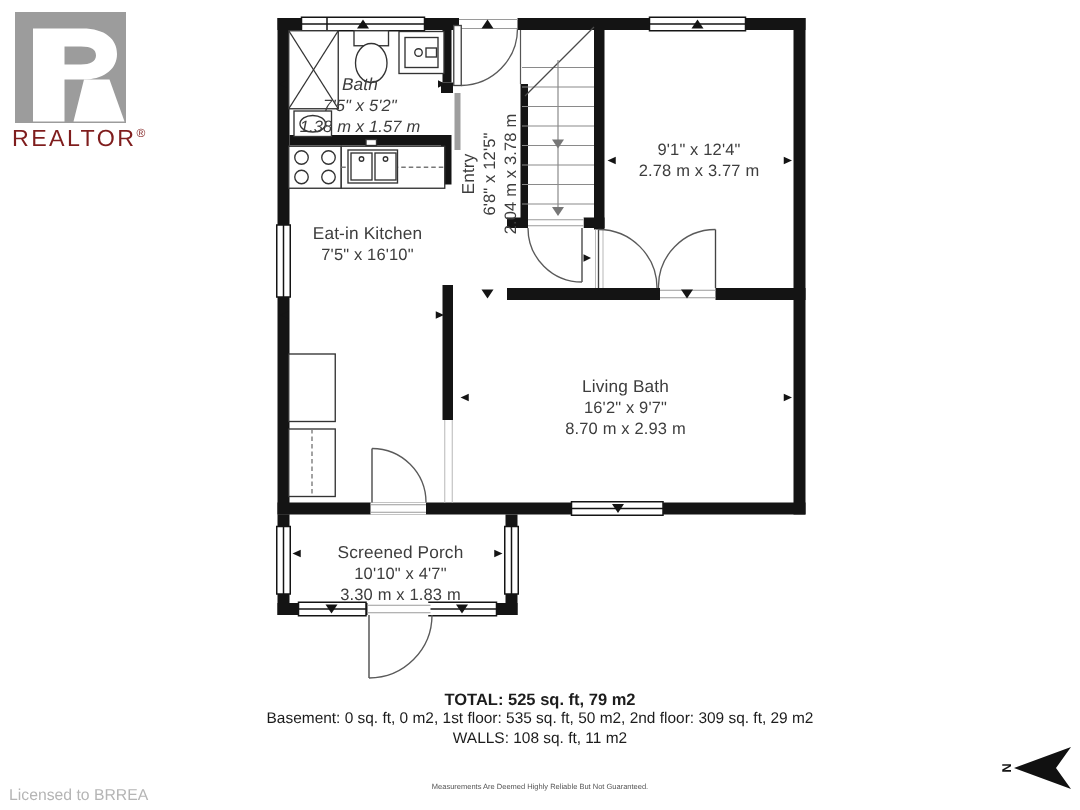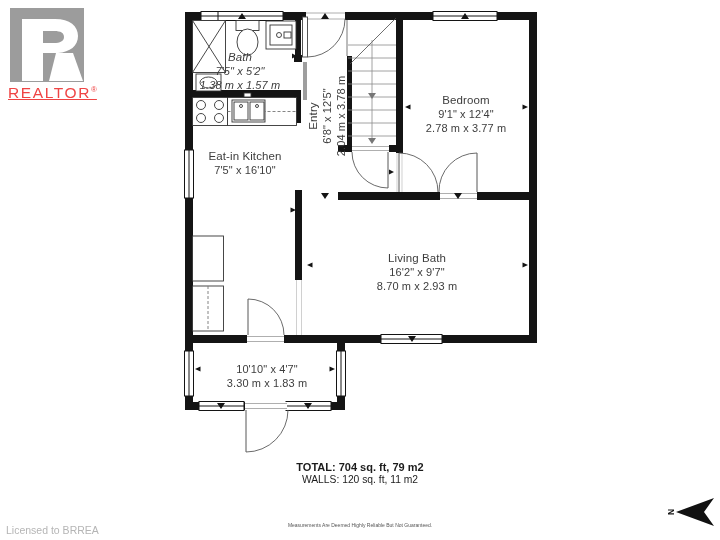--- a/index.html
+++ b/index.html
@@ -10,22 +10,22 @@
   .abs{position:absolute;}
   
   .room-label{
     position:absolute;text-align:center;color:#3d3d3d;
     font-size:11px;line-height:14px;letter-spacing:.1px;
   }
   .room-label .rn{font-size:11.5px;}
   .room-label.rot{transform:rotate(-90deg);}
   
   .logo-word{
-    position:absolute;left:8px;top:84px;color:#ef4444;
-    font-size:15.5px;letter-spacing:1.6px;font-weight:400;text-decoration:underline;
+    position:absolute;left:8px;top:84px;color:#7f1d1d;
+    font-size:15.5px;letter-spacing:1.6px;font-weight:400;
   }
   .logo-word sup{font-size:8px;letter-spacing:0;}
   .licensed{
     position:absolute;left:6px;top:524px;color:#b5b5b5;font-size:10.5px;
   }
   
   .summary{position:absolute;left:0;top:461px;width:720px;text-align:center;color:#1c1c1c;}
   .summary .tot{font-size:11px;font-weight:bold;line-height:13px;}
   .summary .ln{font-size:10.3px;line-height:12.8px;}
   .disclaimer{
@@ -211,39 +211,40 @@
   <div>1.38 m x 1.57 m</div>
 </div>
 
 <div class="room-label rot" style="left:252px;top:95px;width:150px;">
   <div class="rn">Entry</div>
   <div>6'8" x 12'5"</div>
   <div>2.04 m x 3.78 m</div>
 </div>
 
 <div class="room-label" style="left:386px;top:93px;width:160px;">
-  <div class="rn">Bedroom</div>
   <div>9'1" x 12'4"</div>
   <div>2.78 m x 3.77 m</div>
 </div>
 
 <div class="room-label" style="left:165px;top:149px;width:160px;">
   <div class="rn">Eat-in Kitchen</div>
   <div>7'5" x 16'10"</div>
 </div>
 
 <div class="room-label" style="left:337px;top:251px;width:160px;">
   <div class="rn">Living Bath</div>
   <div>16'2" x 9'7"</div>
   <div>8.70 m x 2.93 m</div>
 </div>
 
 <div class="room-label" style="left:177px;top:362px;width:180px;">
+  <div class="rn">Screened Porch</div>
   <div>10'10" x 4'7"</div>
   <div>3.30 m x 1.83 m</div>
 </div>
 
 <div class="summary">
-  <div class="tot">TOTAL: 704 sq. ft, 79 m2</div>
-  <div class="ln">WALLS: 120 sq. ft, 11 m2</div>
+  <div class="tot">TOTAL: 525 sq. ft, 79 m2</div>
+  <div class="ln">Basement: 0 sq. ft, 0 m2, 1st floor: 535 sq. ft, 50 m2, 2nd floor: 309 sq. ft, 29 m2</div>
+  <div class="ln">WALLS: 108 sq. ft, 11 m2</div>
 </div>
 <div class="disclaimer">Measurements Are Deemed Highly Reliable But Not Guaranteed.</div>
 <div class="licensed">Licensed to BRREA</div>
 
 </body></html>

